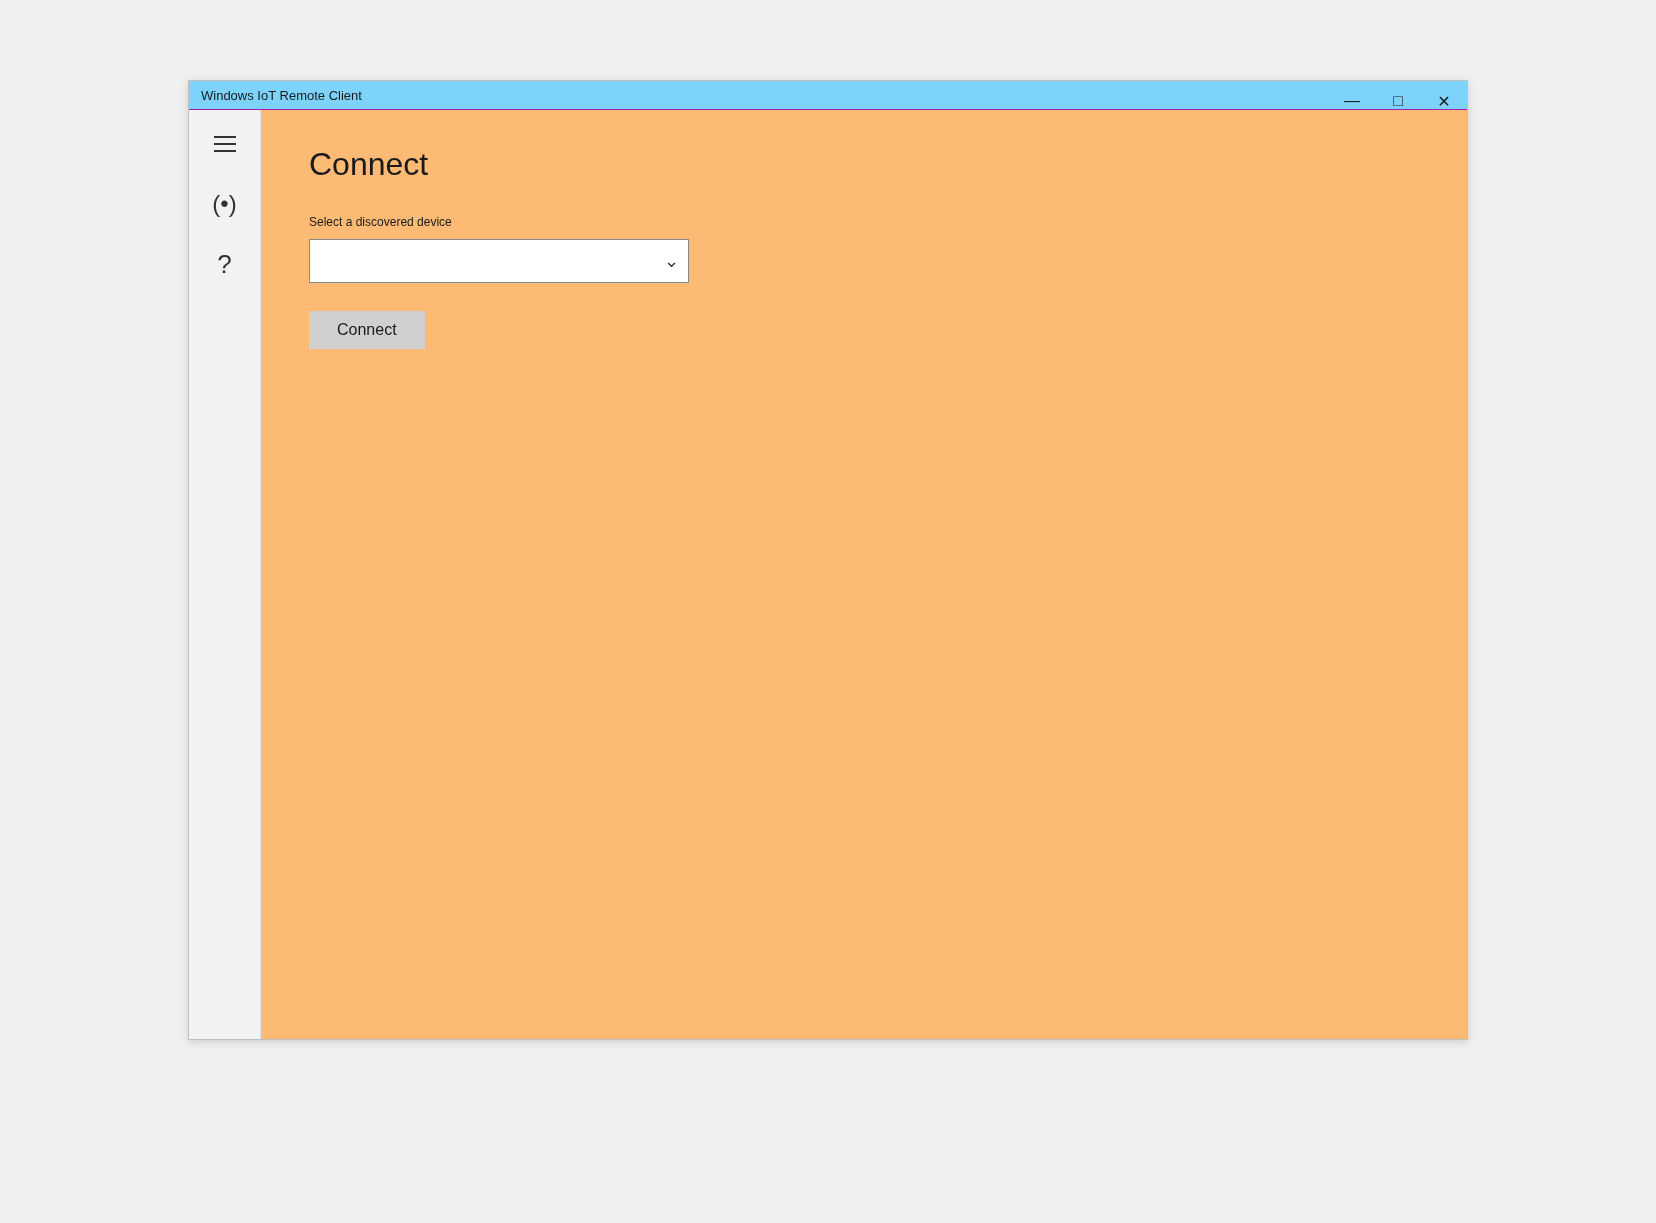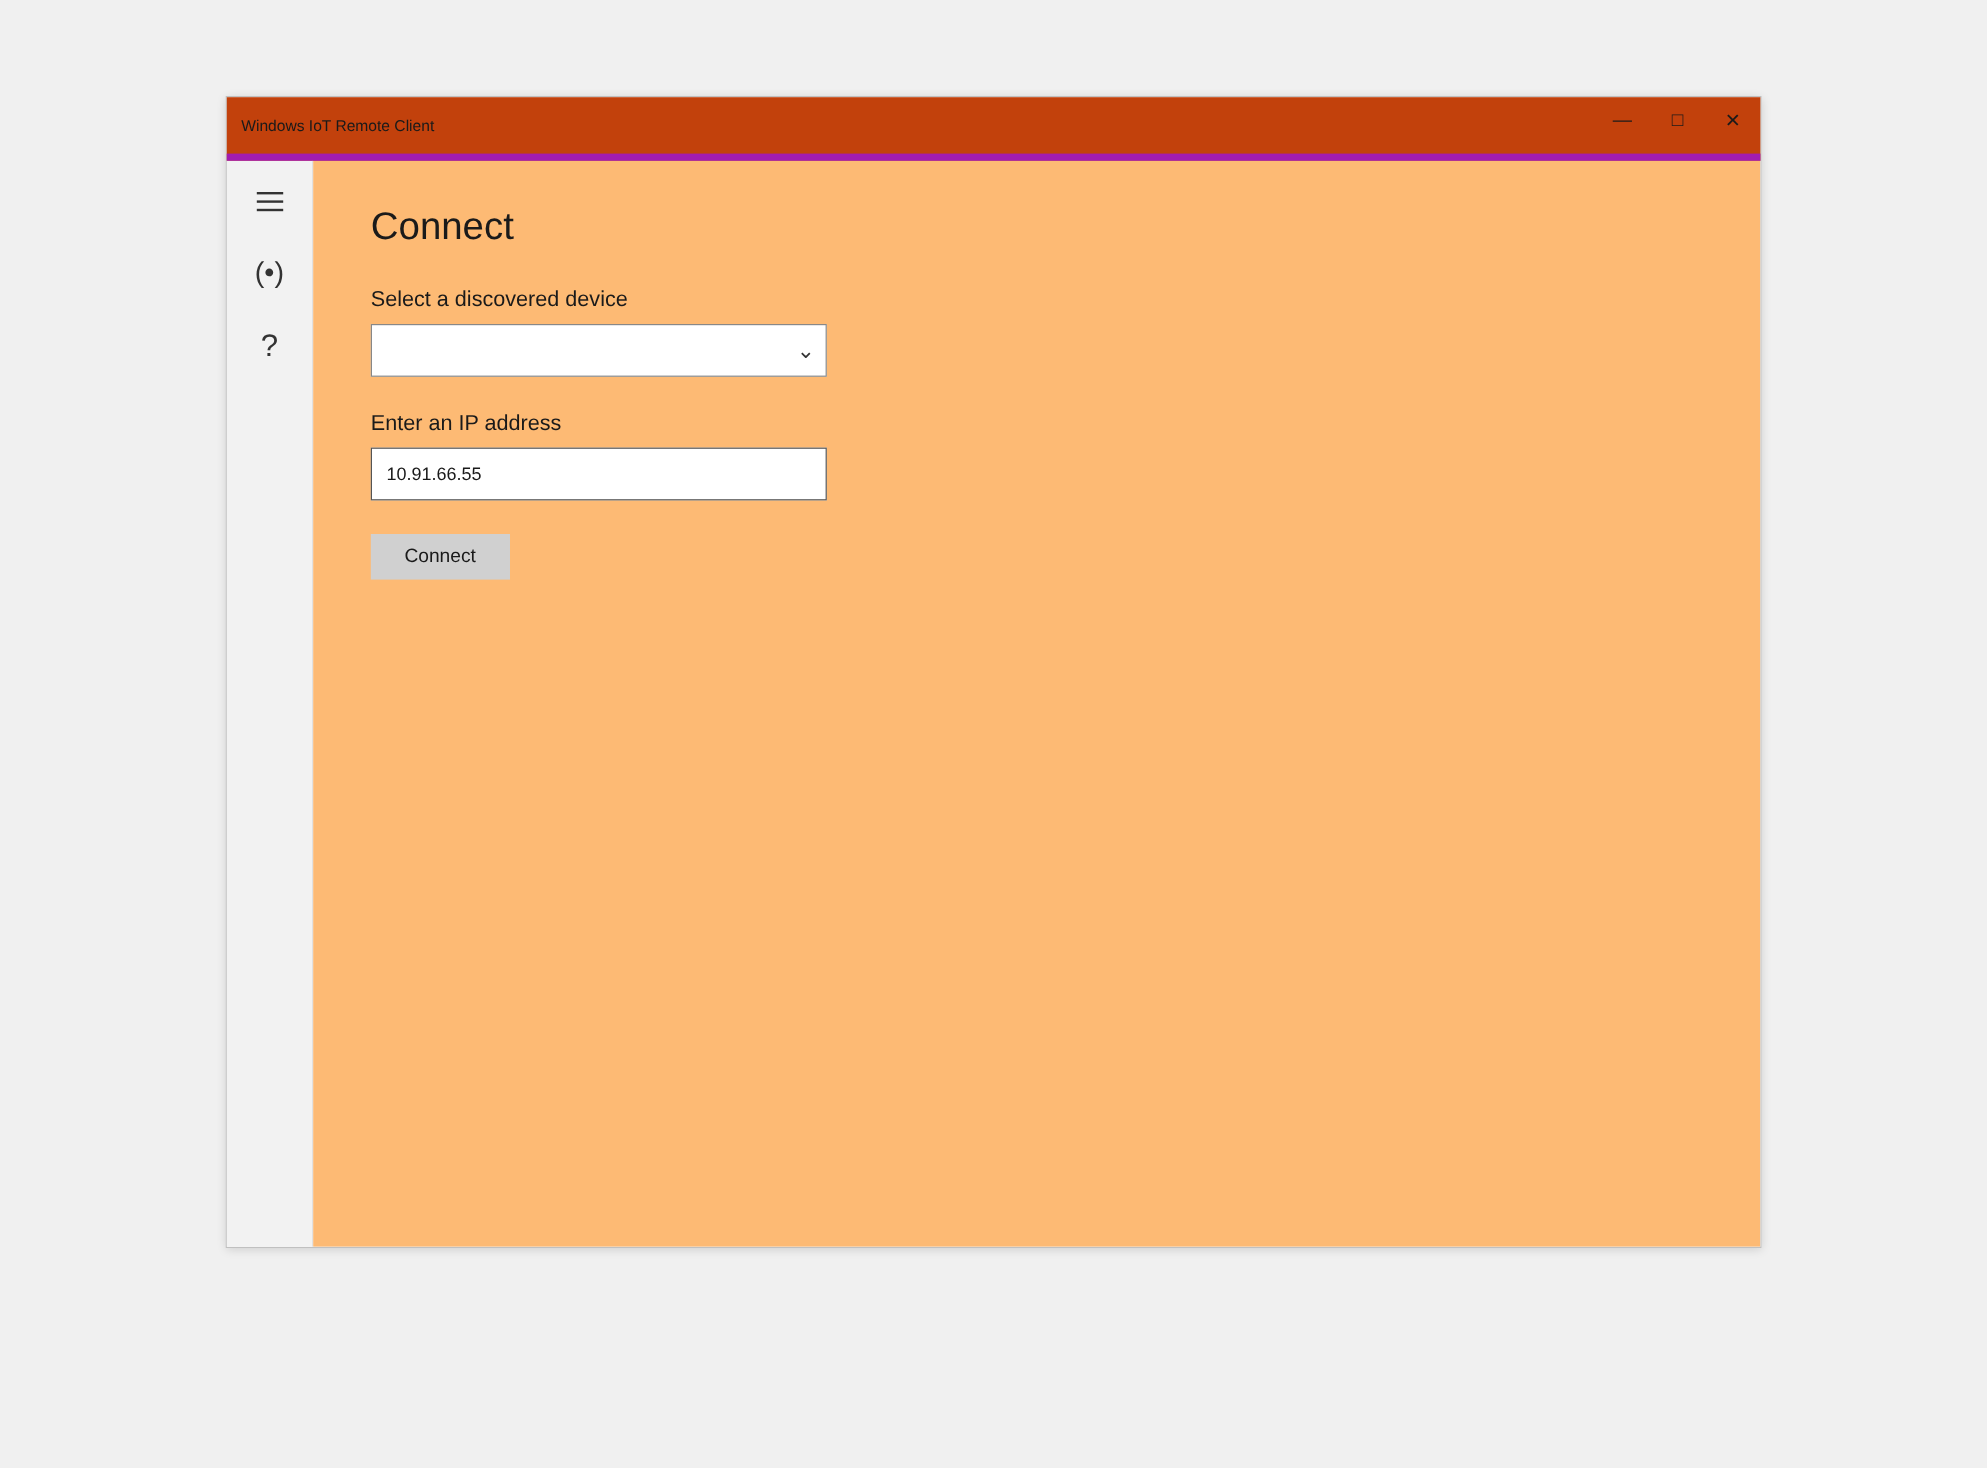--- a/index.html
+++ b/index.html
@@ -21,23 +21,23 @@
       height: 960px;
       background: #ffffff;
       border: 1px solid #c0c0c0;
       display: flex;
       flex-direction: column;
       margin: 80px auto 0 auto;
       box-shadow: 0 2px 8px rgba(0,0,0,0.15);
     }
 
     .titlebar {
-      height: 53px;
-      background: #c2410c;
-      border-bottom: 6px solid #a21caf;
+      height: 29px;
+      background: #7dd3fc;
+      border-bottom: 1px solid #a21caf;
       display: flex;
       align-items: center;
       justify-content: space-between;
       padding: 0 0 0 12px;
       flex-shrink: 0;
     }
 
     .titlebar-title {
       font-size: 13px;
       color: #1a1a1a;
@@ -123,21 +123,21 @@
     }
 
     .page-title {
       font-size: 32px;
       font-weight: 300;
       color: #1a1a1a;
       margin-bottom: 32px;
     }
 
     .section-label {
-      font-size: 18px;
+      font-size: 12px;
       color: #1a1a1a;
       margin-bottom: 10px;
     }
 
     .dropdown-container {
       position: relative;
       width: 380px;
       margin-bottom: 28px;
     }
 
@@ -226,21 +226,17 @@
 
       <p class="section-label">Select a discovered device</p>
 
       <div class="dropdown-container">
         <select class="dropdown">
           <option value=""></option>
         </select>
         <span class="dropdown-chevron">⌄</span>
       </div>
 
-      <div class="ip-section">
-        <p class="section-label">Enter an IP address</p>
-        <input type="text" class="ip-input" value="10.91.66.55" style="">
-      </div>
 
       <button class="connect-btn">Connect</button>
     </div>
   </div>
 </div>
 
 </body></html>

